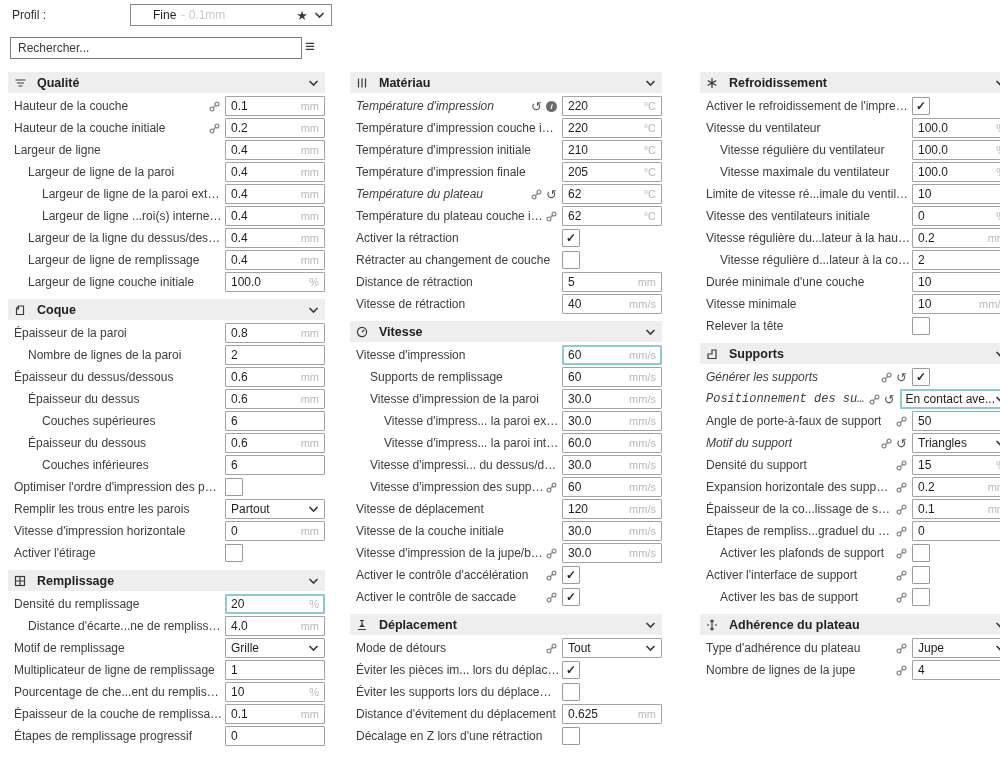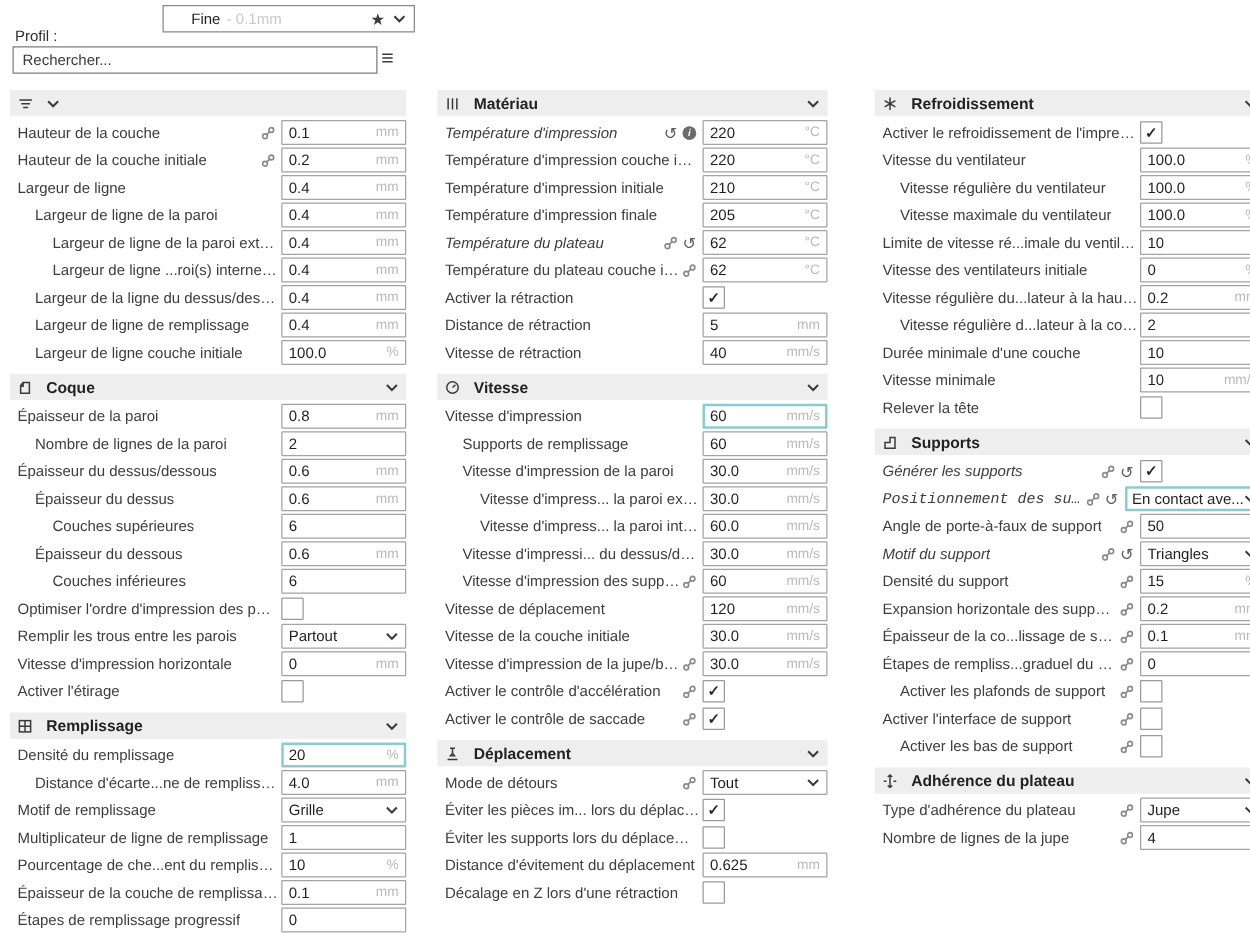--- a/index.html
+++ b/index.html
@@ -2,21 +2,21 @@
 <html><head>
 <meta charset="utf-8">
 <style>
   html,body{margin:0;padding:0;}
   body{
     width:1000px;height:760px;position:relative;background:#ffffff;
     font-family:"Liberation Sans",sans-serif;font-size:12px;color:#3d3d3d;overflow:hidden;
   }
   
   #topbar{position:absolute;left:0;top:0;width:1000px;height:64px;}
-  #profile-label{position:absolute;left:12px;top:8px;color:#2f2f2f;margin-top:14px;}
+  #profile-label{position:absolute;left:12px;top:8px;color:#2f2f2f;}
   #profile-select{
     position:absolute;left:130px;top:4px;width:188px;height:20px;border:1px solid #8a8a8a;
     display:flex;align-items:center;padding:0 6px;background:#fff;cursor:pointer;
   }
   #profile-select .pv{color:#1f1f1f;margin-left:16px;}
   #profile-select .pd{color:#c9c9c9;margin-left:5px;flex:1;overflow:hidden;white-space:nowrap;}
   #profile-select .star{color:#3a3a3a;font-size:13px;margin-right:6px;}
   #search-box{
     position:absolute;left:10px;top:37px;width:276px;height:20px;border:1px solid #7d7d7d;
     padding:0 7px;font-family:"Liberation Sans",sans-serif;font-size:12px;color:#0f172a;outline:none;
@@ -82,20 +82,21 @@
   <span id="menu-icon">≡</span>
 </div>
 
 <div id="col-0" class="col">
     <div class="section-header">
       <span class="sicon">
         <svg width="13" height="12" viewBox="0 0 13 12">
           <path fill="none" stroke="#3a3a3a" stroke-width="1.2" d="M1.5 3h10M3 6h7M4.5 9h4"></path>
         </svg>
       </span>
+      <span class="stitle">Qualité</span>
       <span class="schev">
         <svg width="11" height="8" viewBox="0 0 11 8">
           <polyline points="1.5,2 5.5,6 9.5,2" fill="none" stroke="#3a3a3a" stroke-width="1.6"></polyline>
         </svg>
       </span>
     </div>
     <div class="row">
       <span class="label" style="padding-left: 6px;">Hauteur de la couche</span>
       <span class="gap"></span>
       <span class="ricons">
@@ -516,20 +517,27 @@
     <div class="row">
       <span class="label" style="padding-left: 6px;">Activer la rétraction</span>
       <span class="gap"></span>
       <div class="ctrl">
         <div class="checkbox">
           <span class="checkmark">✓</span>
         </div>
       </div>
     </div>
     <div class="row">
+      <span class="label" style="padding-left: 6px;">Rétracter au changement de couche</span>
+      <span class="gap"></span>
+      <div class="ctrl">
+        <div class="checkbox"></div>
+      </div>
+    </div>
+    <div class="row">
       <span class="label" style="padding-left: 6px;">Distance de rétraction</span>
       <span class="gap"></span>
       <div class="ctrl">
         <div class="inputbox">
           <span class="val">5</span>
           <span class="unit">mm</span>
         </div>
       </div>
     </div>
     <div class="row">

